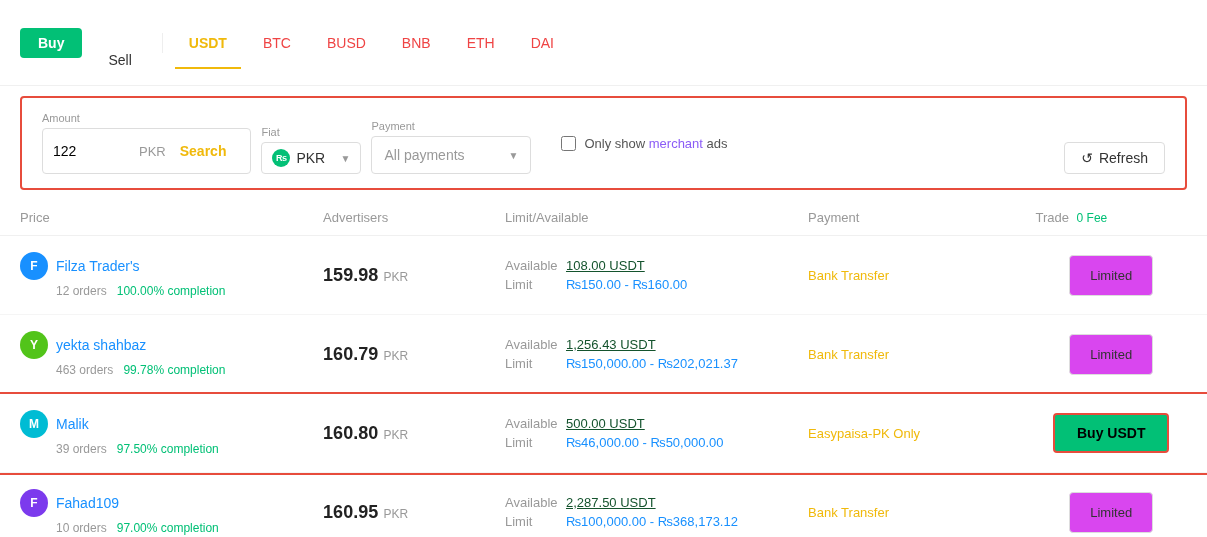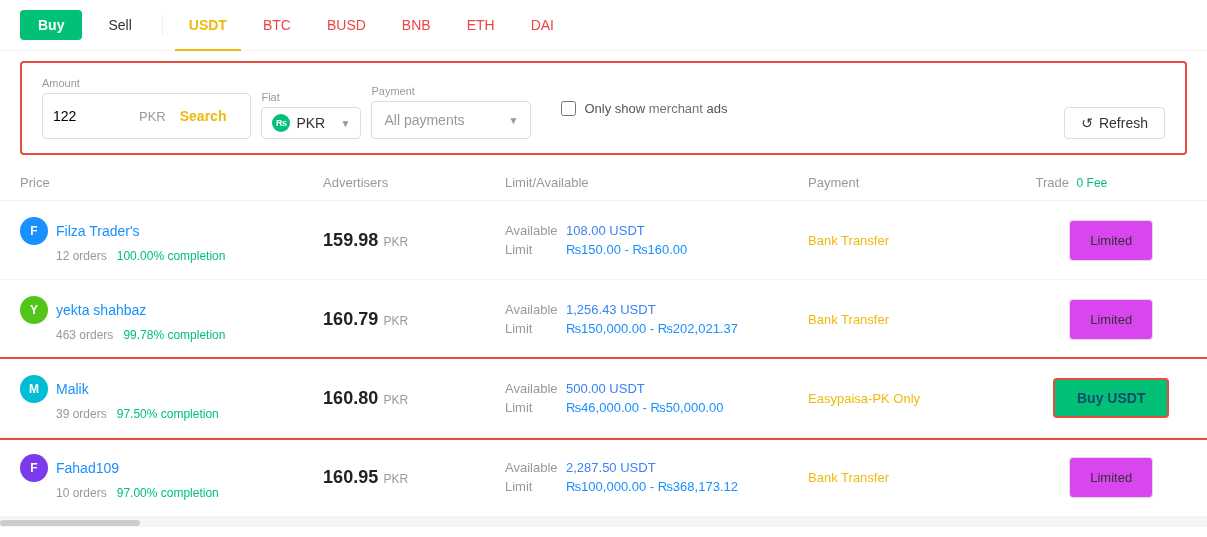--- a/index.html
+++ b/index.html
@@ -1,64 +1,64 @@
 <!DOCTYPE html>
 <html><head>
   <meta charset="utf-8">
   <style>
     * { box-sizing: border-box; margin: 0; padding: 0; }
     body { font-family: -apple-system, BlinkMacSystemFont, 'Segoe UI', sans-serif; background: #fff; color: #333; font-size: 14px; }
 
     .top-bar { display: flex; align-items: center; padding: 10px 20px; border-bottom: 1px solid #f0f0f0; gap: 8px; }
     .btn-buy { background: #02c076; color: #fff; border: none; border-radius: 4px; padding: 7px 18px; font-size: 14px; font-weight: 600; cursor: pointer; }
-    .btn-sell { background: transparent; color: #333; border: none; padding: 7px 18px; font-size: 14px; cursor: pointer; }
+    .btn-sell { background: transparent; color: #333; border: none; padding: 7px 18px; font-size: 14px; cursor: pointer; margin-top: 35px; }
     .currency-tab { padding: 7px 14px; font-size: 14px; cursor: pointer; color: #ef4444; border: none; background: none; position: relative; }
     .currency-tab.active { color: #f0b90b; font-weight: 600; }
     .currency-tab.active::after { content: ''; position: absolute; bottom: -11px; left: 0; right: 0; height: 2px; background: #f0b90b; }
 
     .filter-bar { display: flex; align-items: flex-end; padding: 14px 20px; gap: 10px; border: 2px solid #e74c3c; margin: 10px 20px; border-radius: 4px; position: relative; }
     .filter-group { display: flex; flex-direction: column; gap: 4px; }
     .filter-label { font-size: 11px; color: #999; }
     .amount-input-wrap { display: flex; align-items: center; border: 1px solid #ddd; border-radius: 4px; padding: 8px 10px; background: #fff; }
     .amount-input { border: none; outline: none; font-size: 14px; width: 80px; }
     .currency-hint { color: #999; font-size: 13px; margin-left: 6px; }
     .search-btn { background: transparent; border: none; color: #f0b90b; font-size: 14px; font-weight: 600; cursor: pointer; padding: 6px 14px; }
     .fiat-select-wrap { display: flex; align-items: center; border: 1px solid #ddd; border-radius: 4px; padding: 6px 10px; background: #fff; gap: 6px; min-width: 100px; cursor: pointer; }
     .fiat-dot { width: 18px; height: 18px; background: #02c076; border-radius: 50%; display: flex; align-items: center; justify-content: center; color: #fff; font-size: 9px; font-weight: bold; flex-shrink: 0; }
     .fiat-label { font-size: 14px; color: #333; flex: 1; }
     .chevron { color: #999; font-size: 10px; }
     .payment-select-wrap { display: flex; align-items: center; border: 1px solid #ddd; border-radius: 4px; padding: 10px 12px; background: #fff; gap: 6px; min-width: 160px; cursor: pointer; }
     .payment-label { font-size: 14px; color: #999; flex: 1; }
     .merchant-check { display: flex; align-items: center; gap: 8px; margin-left: 20px; align-self: center; }
     .merchant-check input { width: 15px; height: 15px; }
     .merchant-text { font-size: 13px; color: #555; }
-    .merchant-highlight { color: #737373; }
+    .merchant-highlight { color: #8b5cf6; }
     .refresh-btn { margin-left: auto; display: flex; align-items: center; gap: 6px; border: 1px solid #ddd; border-radius: 4px; padding: 7px 16px; background: #fff; cursor: pointer; font-size: 14px; color: #333; white-space: nowrap; }
 
     .table-header { display: grid; grid-template-columns: 2fr 1.2fr 2fr 1.5fr 1fr; padding: 10px 20px; color: #999; font-size: 13px; border-bottom: 1px solid #f0f0f0; }
     .fee-badge { color: #02c076; font-size: 12px; margin-left: 4px; }
 
     .advertiser-row { display: grid; grid-template-columns: 2fr 1.2fr 2fr 1.5fr 1fr; padding: 16px 20px; border-bottom: 1px solid #f5f5f5; align-items: center; }
     .advertiser-info { display: flex; flex-direction: column; gap: 4px; }
     .advertiser-name-row { display: flex; align-items: center; gap: 8px; }
     .avatar { width: 28px; height: 28px; border-radius: 50%; display: flex; align-items: center; justify-content: center; color: #fff; font-size: 12px; font-weight: bold; flex-shrink: 0; }
     .advertiser-name { color: #1890ff; font-size: 14px; font-weight: 500; cursor: pointer; }
     .orders-info { font-size: 12px; color: #999; padding-left: 36px; }
     .orders-info .completion { color: #02c076; }
     .price-col { font-size: 18px; font-weight: 600; color: #222; }
     .price-unit { font-size: 12px; color: #999; font-weight: normal; margin-left: 2px; }
     .limit-col { display: flex; flex-direction: column; gap: 4px; font-size: 13px; }
     .limit-row { display: flex; gap: 6px; }
     .limit-label { color: #999; width: 55px; }
-    .available-value { color: #3b82f6; }
+    .available-value { color: #14532d; text-decoration: underline; }
     .limit-range { color: #1890ff; }
     .payment-col { font-size: 13px; color: #f0b90b; }
     .trade-col { display: flex; justify-content: center; }
     .limited-btn { border: 1px solid #ddd; border-radius: 4px; padding: 12px 20px; background: #d946ef; cursor: pointer; font-size: 13px; color: #333; white-space: nowrap; }
-    .buy-usdt-btn { background: #02c076; color: #0c4a6e; border: 2px solid #e74c3c; border-radius: 4px; padding: 10px 22px; font-size: 14px; font-weight: 600; cursor: pointer; white-space: nowrap; }
+    .buy-usdt-btn { background: #02c076; color: #000000; border: 2px solid #e74c3c; border-radius: 4px; padding: 10px 22px; font-size: 14px; font-weight: 600; cursor: pointer; white-space: nowrap; }
     .highlight-row { outline: 2px solid #e74c3c; }
 
     .scrollbar-area { height: 10px; background: #f5f5f5; border-top: 1px solid #eee; position: relative; }
     .scrollbar-thumb { position: absolute; left: 0; top: 2px; width: 140px; height: 6px; background: #ccc; border-radius: 3px; }
   </style>
 </head>
 <body>
 
 <div class="top-bar">
   <button class="btn-buy">Buy</button>

